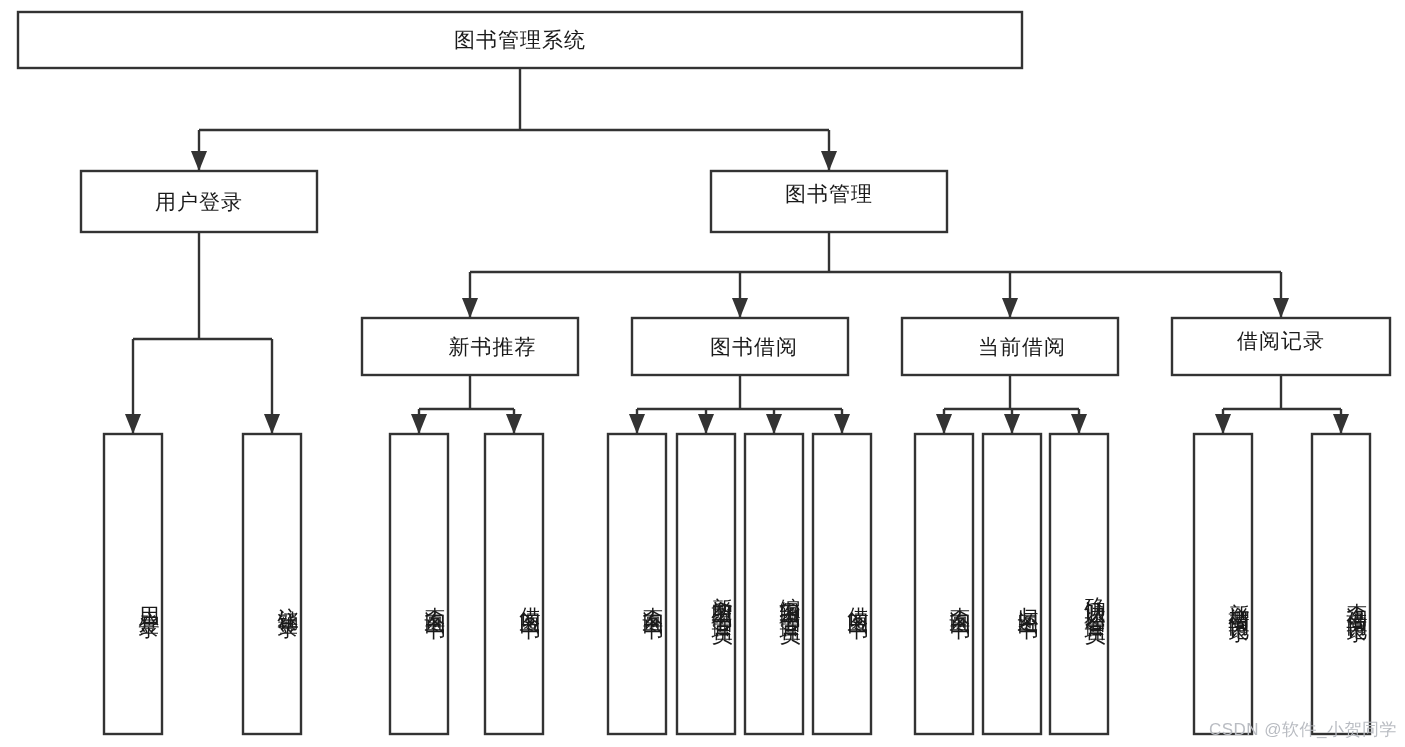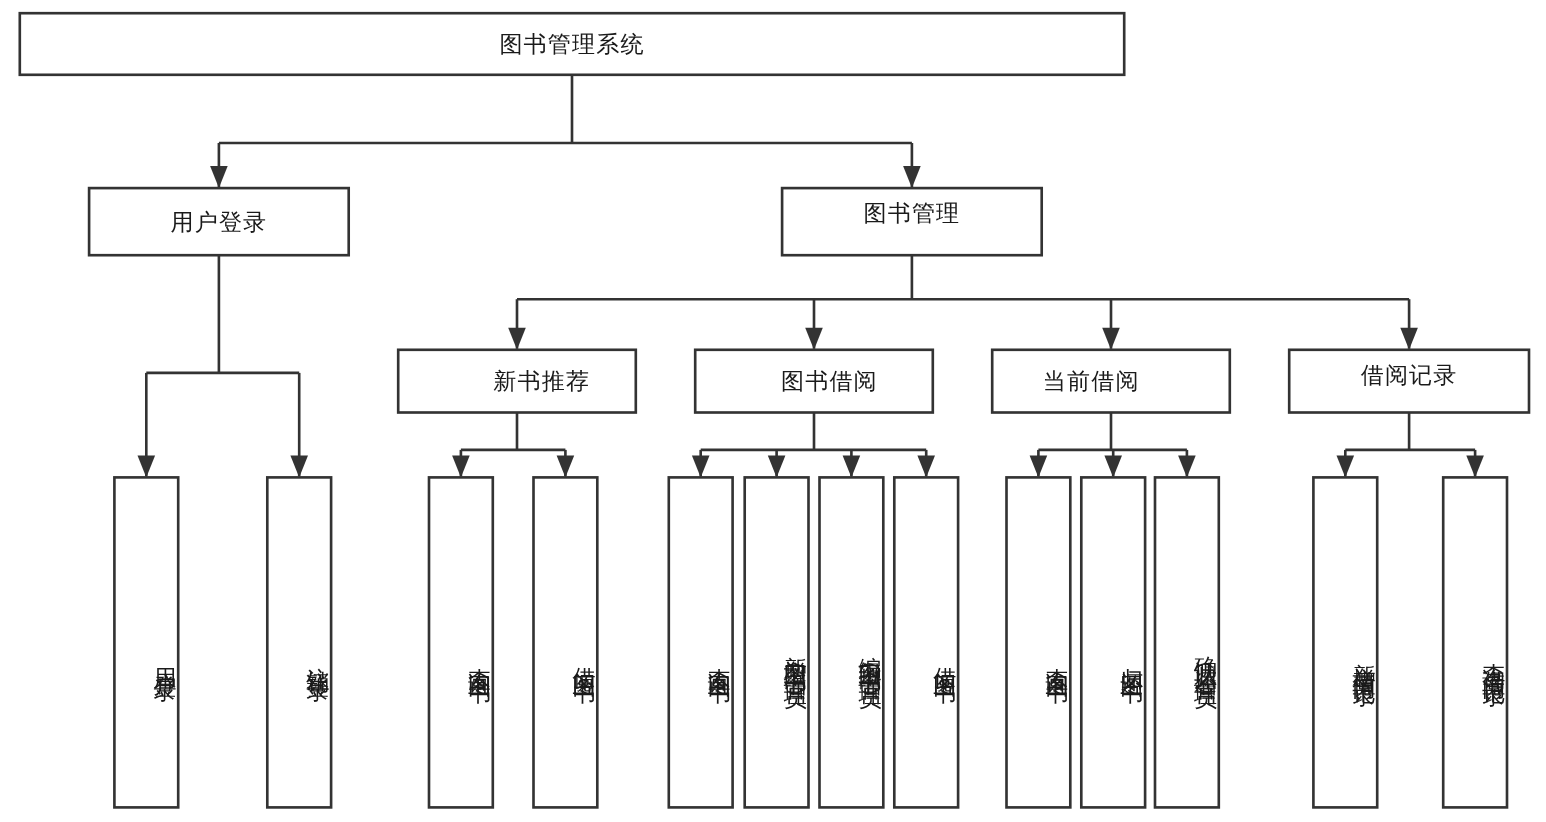--- a/index.html
+++ b/index.html
@@ -162,30 +162,31 @@
         <rect x="1312" y="434" width="58" height="300" class="node-box"></rect>
       </g>
   </svg>
 
   <div id="labels">
       <div class="node-label-h" style="left: 18px; top: 12px; width: 1004px; height: 56px;">图书管理系统</div>
       <div class="node-label-h" style="left: 81px; top: 171px; width: 236px; height: 61px;">用户登录</div>
       <div class="node-label-h" style="left: 711px; top: 171px; width: 236px; height: 46px;">图书管理</div>
       <div class="node-label-h" style="left: 362px; top: 318px; width: 261px; height: 57px;">新书推荐</div>
       <div class="node-label-h" style="left: 632px; top: 318px; width: 244px; height: 57px;">图书借阅</div>
-      <div class="node-label-h" style="left: 902px; top: 318px; width: 180px; height: 57px;">当前借阅</div>
+      <div class="node-label-h" style="left: 902px; top: 318px; width: 180px; height: 57px; padding-left: 30px;">当前借阅</div>
       <div class="node-label-h" style="left: 1172px; top: 318px; width: 218px; height: 46px;">借阅记录</div>
       <div class="node-label-v" style="left: 104px; top: 434px; width: 58px; height: 300px; padding-top: 14px;">用户登录</div>
       <div class="node-label-v" style="left: 243px; top: 434px; width: 58px; height: 300px; padding-top: 14px;">注销登录</div>
       <div class="node-label-v" style="left: 390px; top: 434px; width: 58px; height: 300px; padding-top: 14px;">查询图书</div>
       <div class="node-label-v" style="left: 485px; top: 434px; width: 58px; height: 300px; padding-top: 14px;">借阅图书</div>
       <div class="node-label-v" style="left: 608px; top: 434px; width: 58px; height: 300px; padding-top: 14px;">查询图书</div>
       <div class="node-label-v" style="left: 677px; top: 434px; width: 58px; height: 300px; padding-top: 14px;">新增图书（管理员）</div>
       <div class="node-label-v" style="left: 745px; top: 434px; width: 58px; height: 300px; padding-top: 14px;">编辑图书（管理员）</div>
       <div class="node-label-v" style="left: 813px; top: 434px; width: 58px; height: 300px; padding-top: 14px;">借阅图书</div>
       <div class="node-label-v" style="left: 915px; top: 434px; width: 58px; height: 300px; padding-top: 14px;">查询图书</div>
       <div class="node-label-v" style="left: 983px; top: 434px; width: 58px; height: 300px; padding-top: 14px;">归还图书</div>
       <div class="node-label-v" style="left: 1050px; top: 434px; width: 58px; height: 300px; padding-top: 14px;">确认归还（管理员）</div>
       <div class="node-label-v" style="left: 1194px; top: 434px; width: 58px; height: 300px; padding-top: 14px;">新增借阅记录</div>
       <div class="node-label-v" style="left: 1312px; top: 434px; width: 58px; height: 300px; padding-top: 14px;">查询借阅记录</div>
     </div>
 
+  <div class="watermark">CSDN @软件_小贺同学</div>
 </div>
 
 </body></html>

